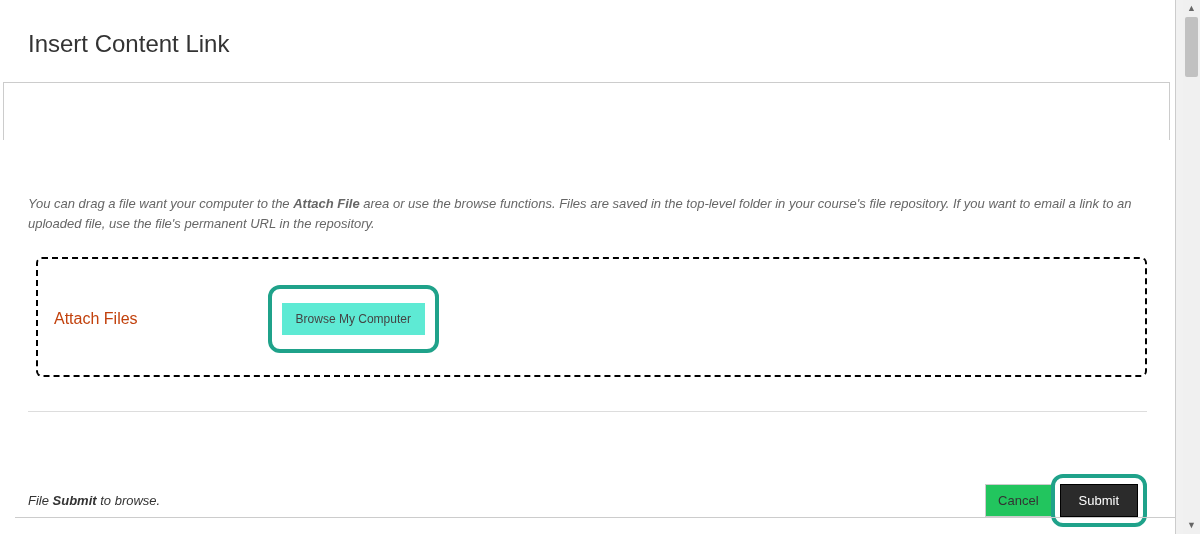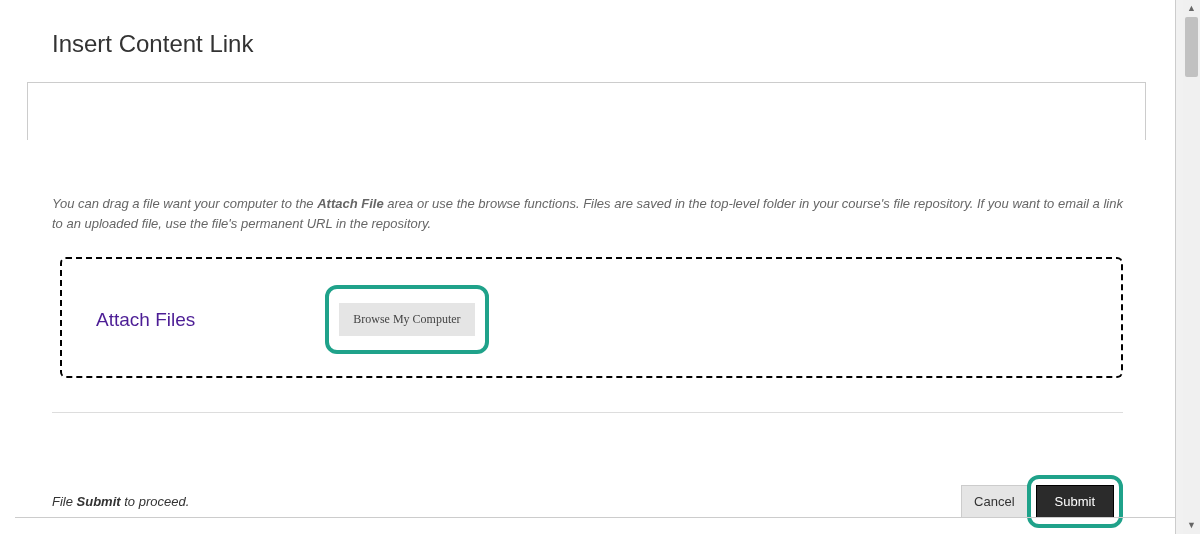--- a/index.html
+++ b/index.html
@@ -5,21 +5,21 @@
     * { box-sizing: border-box; margin: 0; padding: 0; }
     body {
       font-family: "Helvetica Neue", Arial, sans-serif;
       background: #fff;
       color: #333;
       width: 1200px;
       height: 534px;
       position: relative;
     }
     .page-wrap {
-      padding: 0 52px;
+      padding: 0 28px;
       width: 1175px;
       height: 534px;
       overflow: hidden;
     }
     .page-title {
       font-size: 24px;
       font-weight: 300;
       color: #333;
       padding: 30px 0 24px 0;
     }
@@ -60,39 +60,38 @@
     .attach-area {
       border: 2px dashed #000;
       border-radius: 6px;
       padding: 26px 16px 22px 16px;
       margin: 0 0 0 8px;
       display: flex;
       align-items: center;
       gap: 130px;
     }
     .attach-label {
-      font-size: 19px;
-      color: #4c1d95;
-      margin-left: 18px;
+      font-size: 16px;
+      color: #c2410c;
     }
     .highlight {
       border: 4px solid #1fa28a;
       border-radius: 12px;
       padding: 14px 10px;
       display: inline-flex;
       align-items: center;
     }
     .browse-btn {
-      background: #e5e5e5;
+      background: #5eead4;
       border: none;
       color: #444;
       font-size: 12px;
       padding: 9px 14px;
       cursor: pointer;
-      font-family: Liberation Serif, serif;
+      font-family: Liberation Sans, sans-serif;
     }
     .divider {
       border: none;
       border-top: 1px solid #ddd;
       margin: 34px 0 0 0;
     }
     .footer-row {
       display: flex;
       align-items: center;
       justify-content: space-between;
@@ -103,21 +102,21 @@
       font-style: italic;
       color: #333;
     }
     .footer-hint b { font-weight: 700; font-style: italic; }
     .footer-actions {
       display: flex;
       align-items: center;
       gap: 0;
     }
     .cancel-btn {
-      background: #e5e5e5;
+      background: #22c55e;
       border: 1px solid #ccc;
       color: #333;
       font-size: 13px;
       padding: 8px 12px;
       cursor: pointer;
       font-family: inherit;
       text-align: center;
     }
     .highlight-submit {
       border: 4px solid #1fa28a;
@@ -199,21 +198,21 @@
     <span class="attach-label">Attach Files</span>
     <span class="highlight">
       <button class="browse-btn">Browse My Computer</button>
     </span>
   </div>
 
   <hr class="divider">
 
   <div class="footer-row">
     <div class="footer-hint">
-      <span>File </span><b>Submit</b><span> to proceed.</span>
+      <span>File </span><b>Submit</b><span> to browse.</span>
     </div>
     <div class="footer-actions">
       <button class="cancel-btn">Cancel</button>
       <span class="highlight-submit">
         <button class="submit-btn">Submit</button>
       </span>
     </div>
   </div>
 
 </div>

